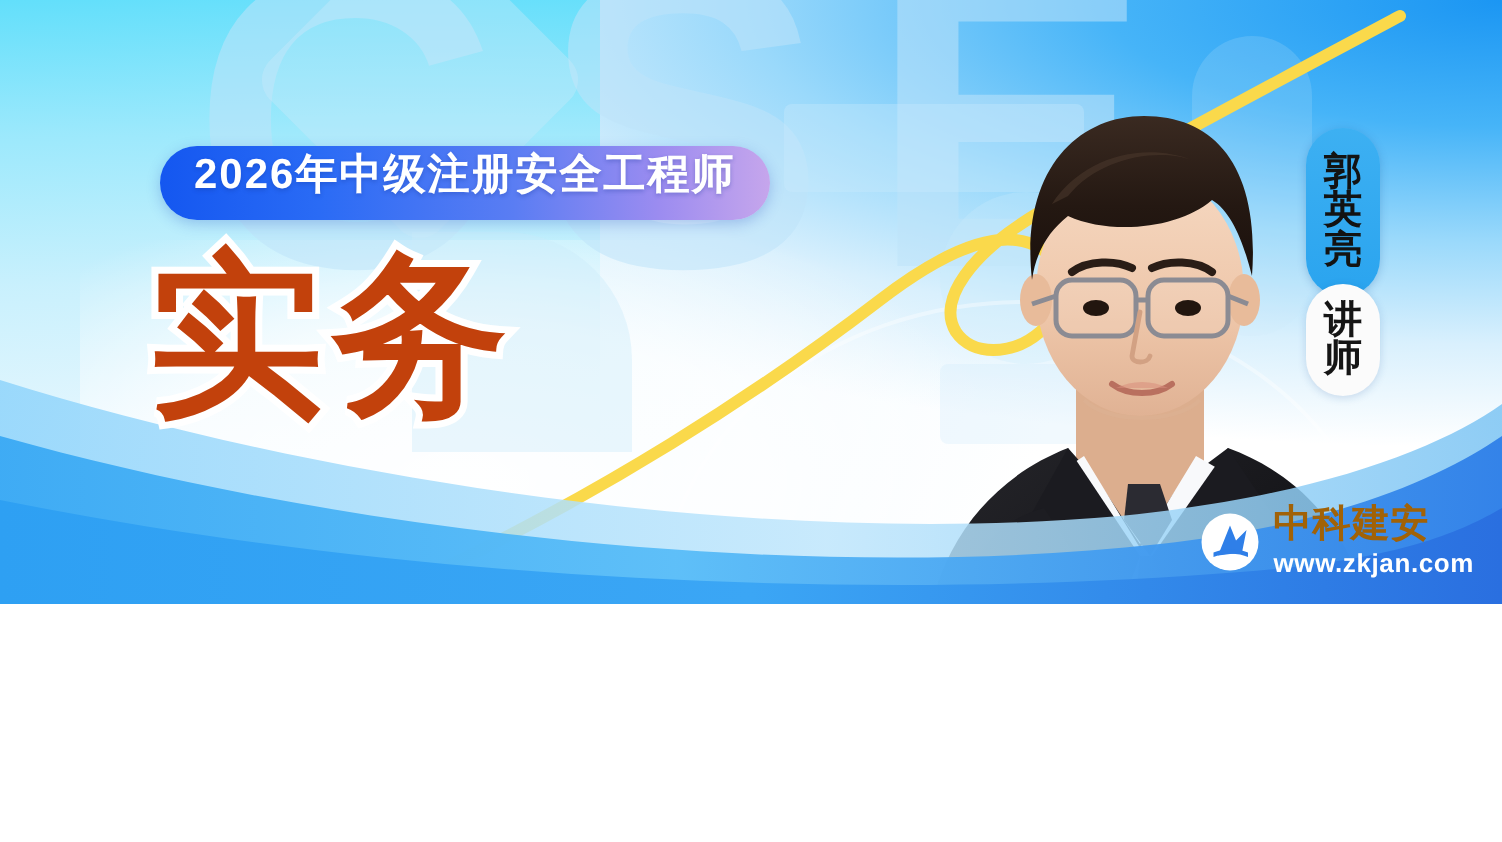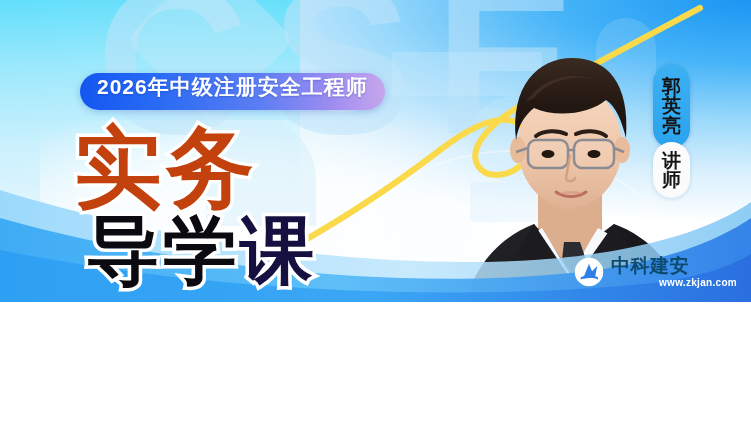--- a/index.html
+++ b/index.html
@@ -130,26 +130,26 @@
   }
 
   
   .logo{
     position:absolute;right:14px;bottom:14px;
     display:flex;align-items:center;gap:7px;
   }
   .logo-mark{width:30px;height:30px;flex:0 0 30px;}
   .logo-txt{display:flex;flex-direction:column;line-height:1;}
   .logo-name{
-    color:#0c4a6e;font-size:19px;font-weight:800;letter-spacing:.5px;
+    color:#a16207;font-size:19px;font-weight:800;letter-spacing:.5px;
     white-space:nowrap;
   }
   .logo-url{
-    color:#ffffff;font-size:10px;font-weight:700;letter-spacing:.3px;
-    margin-top:3px;white-space:nowrap;margin-left:48px;
+    color:#ffffff;font-size:13px;font-weight:700;letter-spacing:.3px;
+    margin-top:3px;white-space:nowrap;
   }
 </style>
 </head>
 <body>
 
 <div class="poster">
 
   <div class="bg-base"></div>
   <div class="bg-left-fade"></div>
   <div class="bg-white-core"></div>
@@ -267,21 +267,20 @@
     <path d="M 0,56 C 170,104 400,130 580,110 C 670,100 722,76 751,56 L 751,140 L 0,140 Z" fill="url(#w2)" opacity=".95"></path>
     <path d="M 0,88 C 190,126 420,140 620,124 C 700,118 730,104 751,92 L 751,140 L 0,140 Z" fill="url(#w3)"></path>
   </svg>
 
   <div class="banner">
     <div class="banner-text">2026年中级注册安全工程师</div>
   </div>
 
   <div class="headline">
     <div class="line1">实务</div>
-    <div class="line2"><span class="dk">导学</span><span class="nv">课</span></div>
   </div>
 
   <div class="pill-name">
     <span>郭</span>
     <span>英</span>
     <span>亮</span>
   </div>
 
   <div class="pill-role">
     <span>讲</span>

